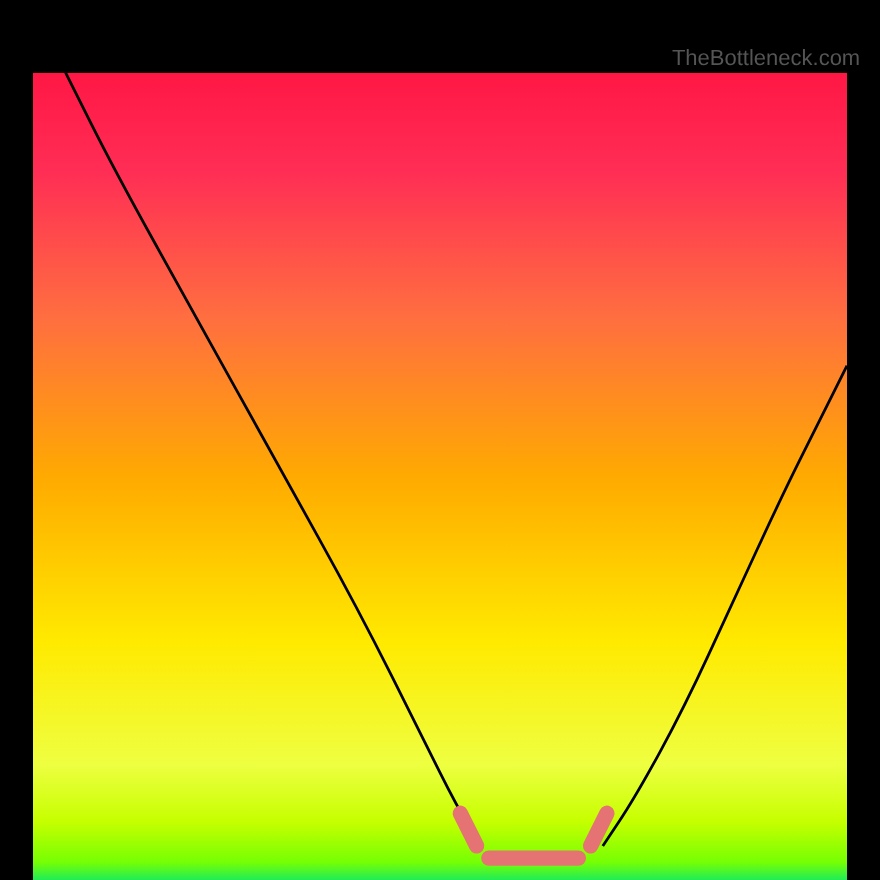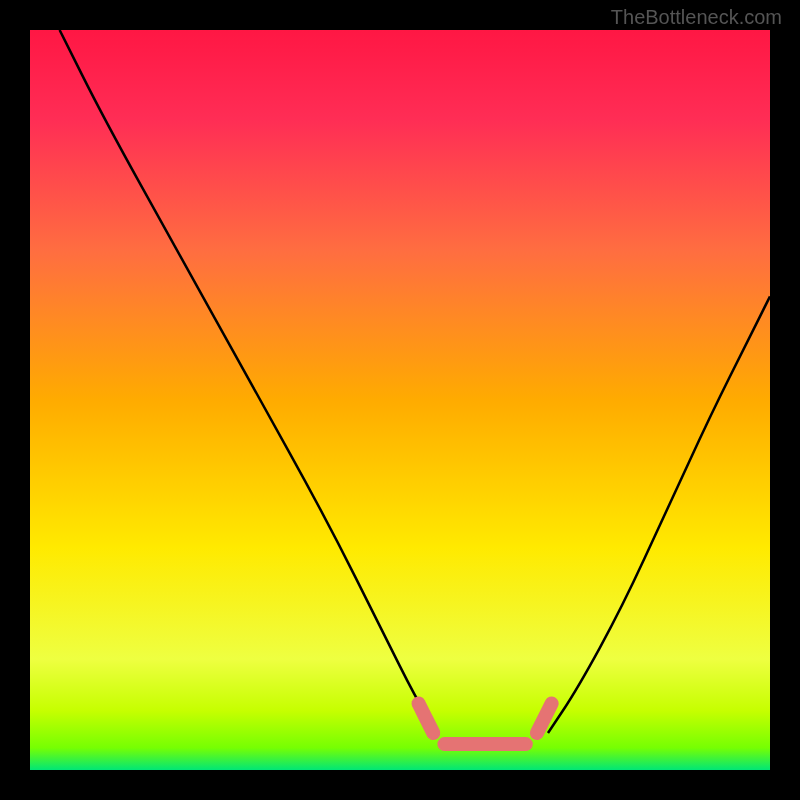--- a/index.html
+++ b/index.html
@@ -9,20 +9,21 @@
     height: 800px;
     background: #000;
     overflow: hidden;
     font-family: Arial, sans-serif;
   }
   .container {
     position: relative;
     width: 800px;
     height: 688px;
     background: #000;
+    margin-top: 36px;
   }
   .watermark {
     position: absolute;
     top: 6px;
     right: 18px;
     color: #555;
     font-size: 20px;
     font-weight: normal;
     z-index: 10;
   }

